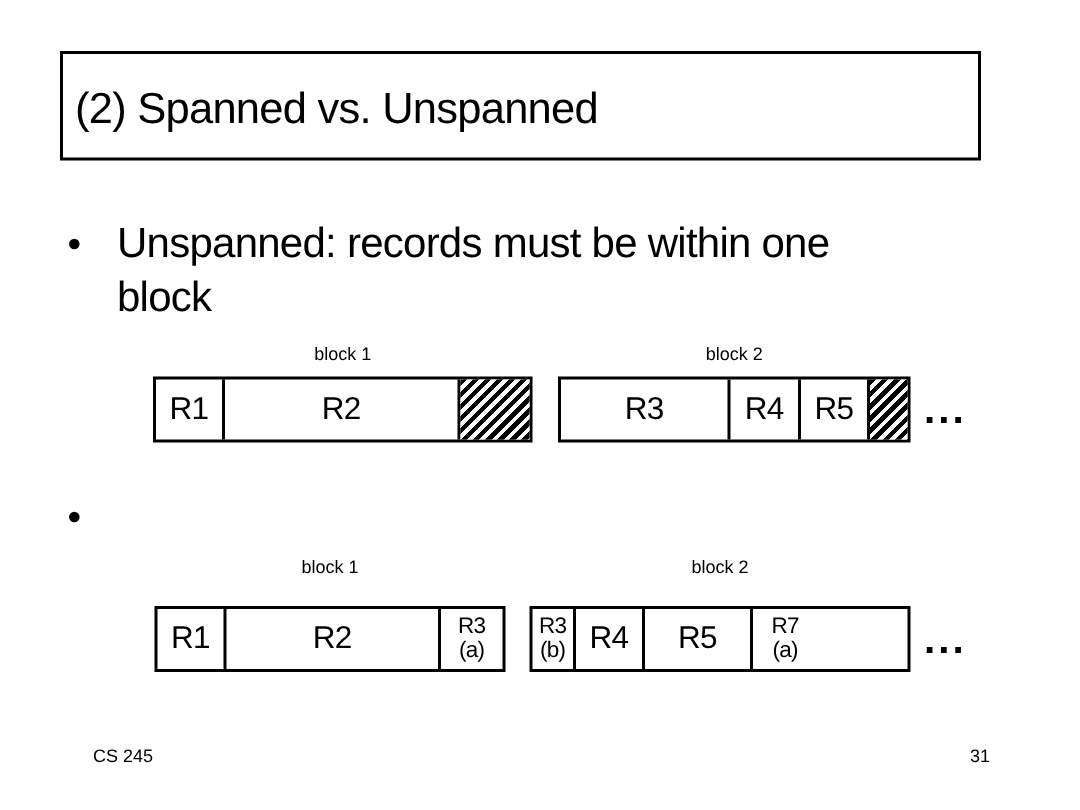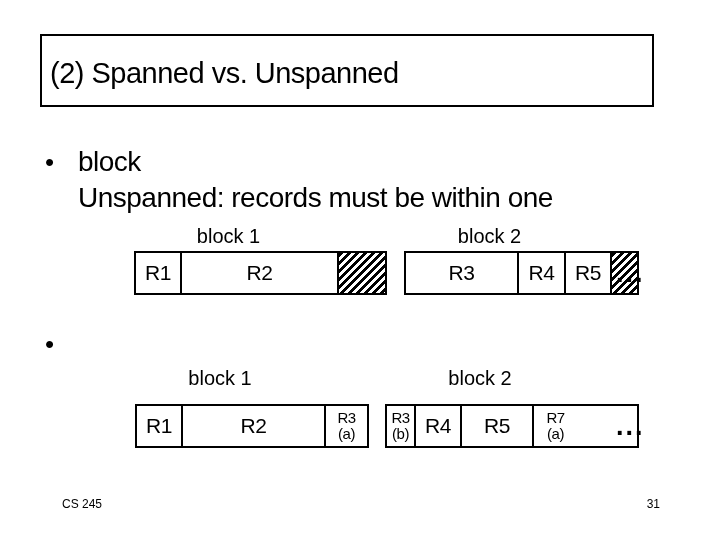--- a/index.html
+++ b/index.html
@@ -12,25 +12,25 @@
     position:absolute;left:40px;top:34px;width:614px;height:73px;
     border:2px solid #000;box-sizing:border-box;
     display:flex;align-items:center;
     padding:6px 0 0 8px;
   }
   .title-text{font-size:29px;letter-spacing:-0.5px;white-space:nowrap;}
   .bullet-item{position:absolute;left:45px;display:flex;}
   .bdot{font-size:26px;line-height:36px;width:33px;}
   .btext{font-size:28px;line-height:36px;letter-spacing:-0.5px;}
   .blk-label{
-    position:absolute;height:18px;text-align:center;font-size:20px;line-height:18px;
+    position:absolute;height:18px;text-align:center;font-size:12px;line-height:18px;
   }
   .blk{
     position:absolute;height:44px;border:2px solid #000;box-sizing:border-box;
-    display:flex;background:#fff;margin-left:32px;
+    display:flex;background:#fff;
   }
   .cell{
     height:100%;box-sizing:border-box;border-right:2px solid #000;
     display:flex;align-items:center;justify-content:center;
     font-size:21px;letter-spacing:-0.5px;overflow:hidden;flex:0 0 auto;
   }
   .cell:last-child{border-right:none;}
   .cell.small{flex-direction:column;font-size:15px;line-height:16px;letter-spacing:-0.5px;}
   .cell.hatch{
     background:repeating-linear-gradient(135deg,#000 0,#000 3px,#fff 3px,#fff 5.7px);
@@ -49,22 +49,22 @@
 
 <div class="slide">
 
   <div class="title-box">
     <span class="title-text">(2) Spanned vs. Unspanned</span>
   </div>
 
   <div class="bullet-item" style="top:144px;">
     <span class="bdot">•</span>
     <div class="btext">
+      <div>Unspanned: records must be within one</div>
       <div>block</div>
-      <div>Unspanned: records must be within one</div>
     </div>
   </div>
 
   <div class="bullet-item" style="top:326px;">
     <span class="bdot">•</span>
   </div>
 
   <div id="diagrams">
       <div class="blk-label" style="left: 102px; top: 227px; width: 253px;">block 1</div>
       <div class="blk" style="left: 102px; top: 251px; width: 253px;">

